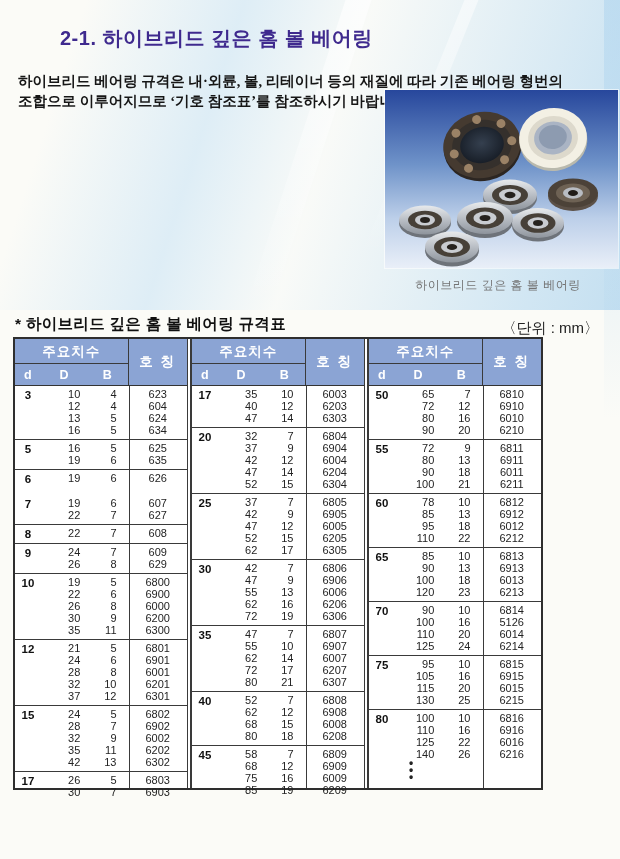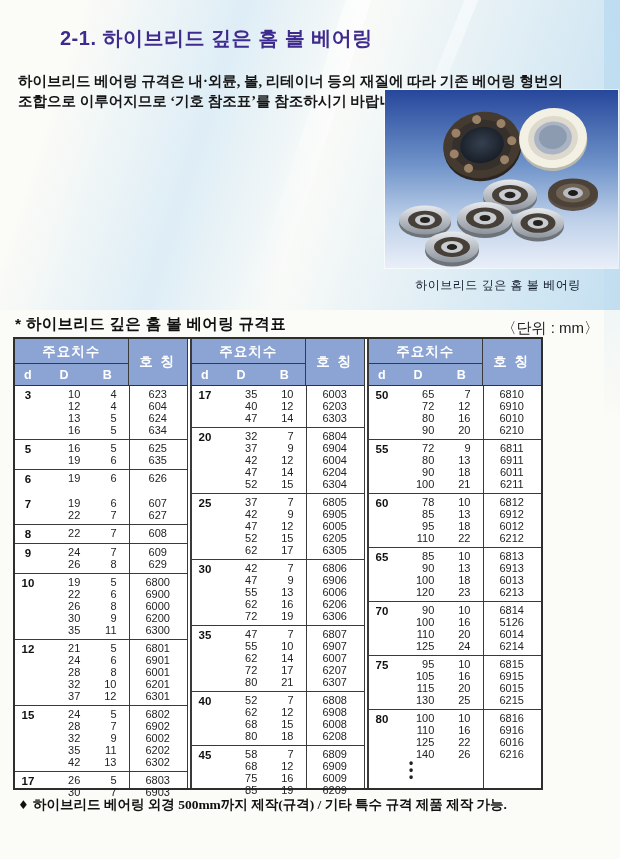--- a/index.html
+++ b/index.html
@@ -44,21 +44,21 @@
     word-break:keep-all;
   }
 
   .photo{
     position:absolute;left:385px;top:90px;width:233px;height:178px;
     box-shadow:0 0 0 1px rgba(255,255,255,.6);
   }
   .photo svg{display:block;width:100%;height:100%;}
   .photo-caption{
     position:absolute;left:378px;top:277px;width:240px;
-    text-align:center;font-size:12px;color:#0f172a;letter-spacing:.5px;
+    text-align:center;font-size:12px;color:#737373;letter-spacing:.5px;
   }
 
   .table-heading{
     position:absolute;left:15px;top:301px;
     font-size:15.5px;font-weight:800;color:#101010;letter-spacing:.3px;
   }
   .unit-note{
     position:absolute;right:21px;top:319px;
     font-size:15px;color:#222;margin-left:48px;
   }
@@ -845,14 +845,13 @@
               <span class="cB"></span>
               <span class="cN"></span>
             </div>
           </div>
         </div>
       </div>
     </div>
   </div>
 
 <div class="notes">
-  <div class="note"><span class="bullet">♦</span><span>하이브리드 베어링 외경 500mm까지 제작(규격) / 기타 특수 규격 제품 제작 가능.</span></div>
 </div>
 
 </body></html>

